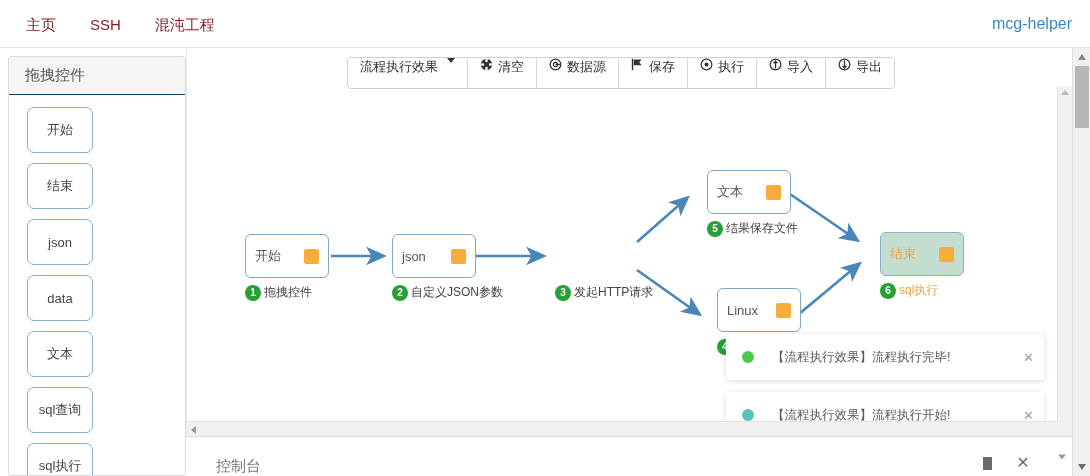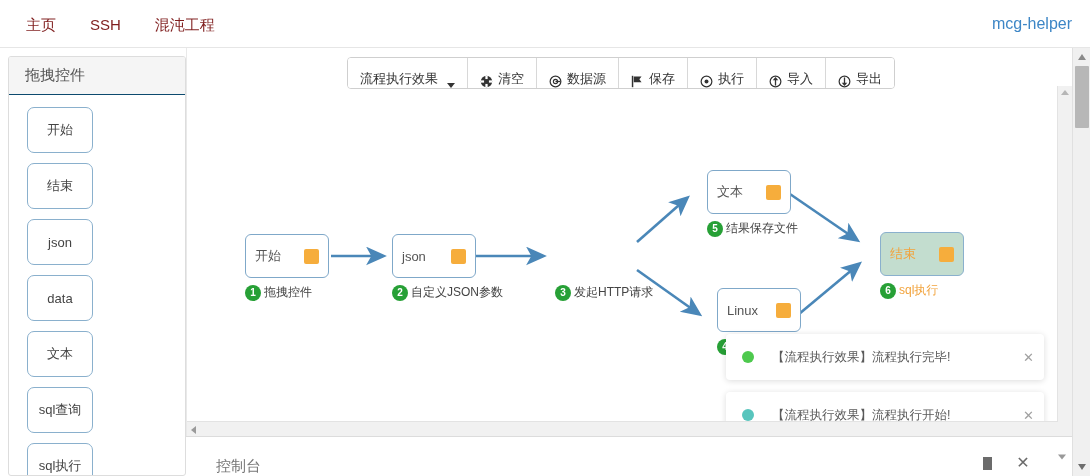--- a/index.html
+++ b/index.html
@@ -81,21 +81,21 @@
   #toolbar {
     position: absolute; left: 160px; top: 9px;
     display: flex;
     border: 1px solid #cfcfcf;
     border-radius: 4px;
     background: #ffffff;
     height: 32px;
     overflow: hidden;
   }
   .tb-btn {
-    display: flex; align-items: flex-end; gap: 5px;
+    display: flex; align-items: flex-start; gap: 5px;
     padding: 0 12px;
     height: 30px;
     font-size: 13px; color: #333333;
     border-right: 1px solid #d8d8d8;
     background: #ffffff;
     cursor: pointer;
     white-space: nowrap;
   }
   .tb-btn:last-child { border-right: none; }
   .tb-ico { width: 13px; height: 13px; flex: 0 0 13px; display:block; }

